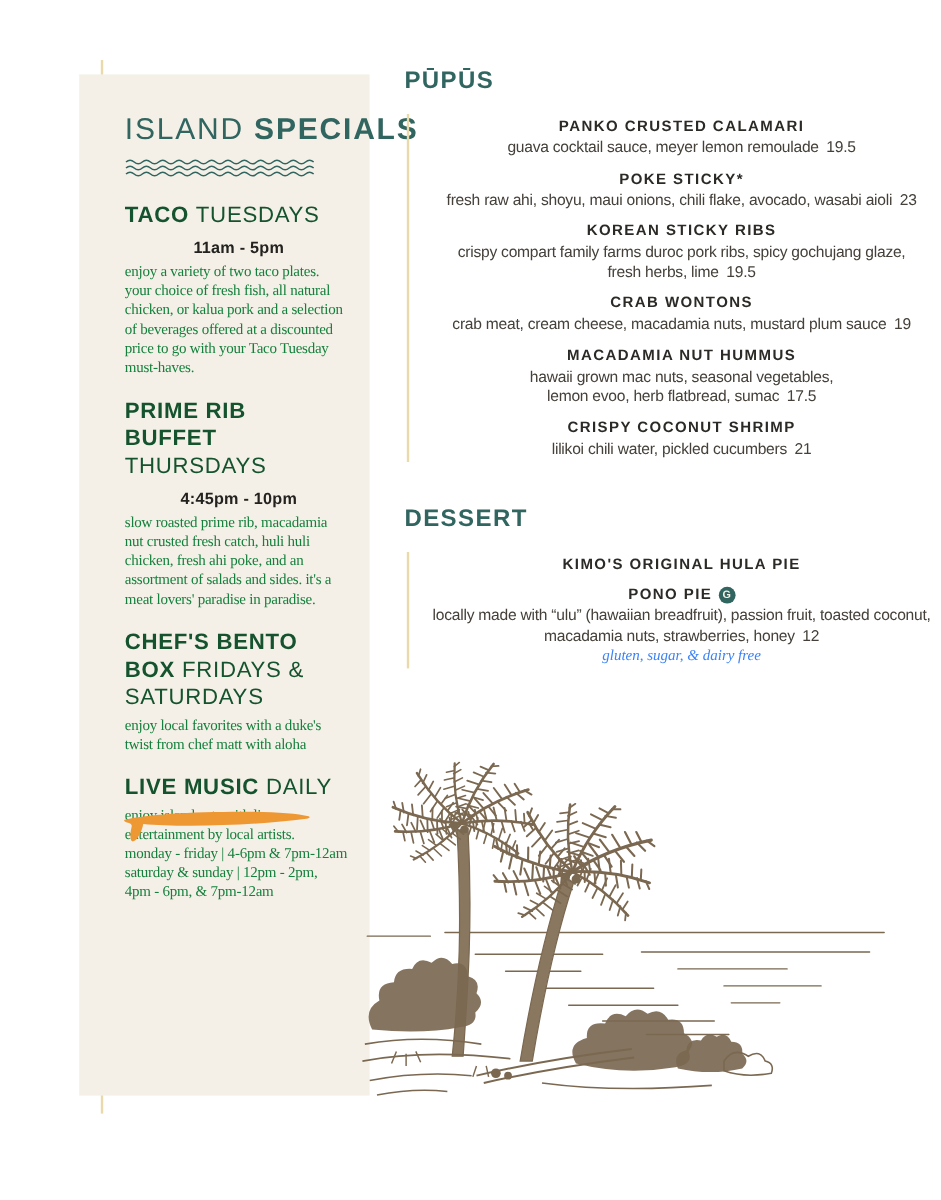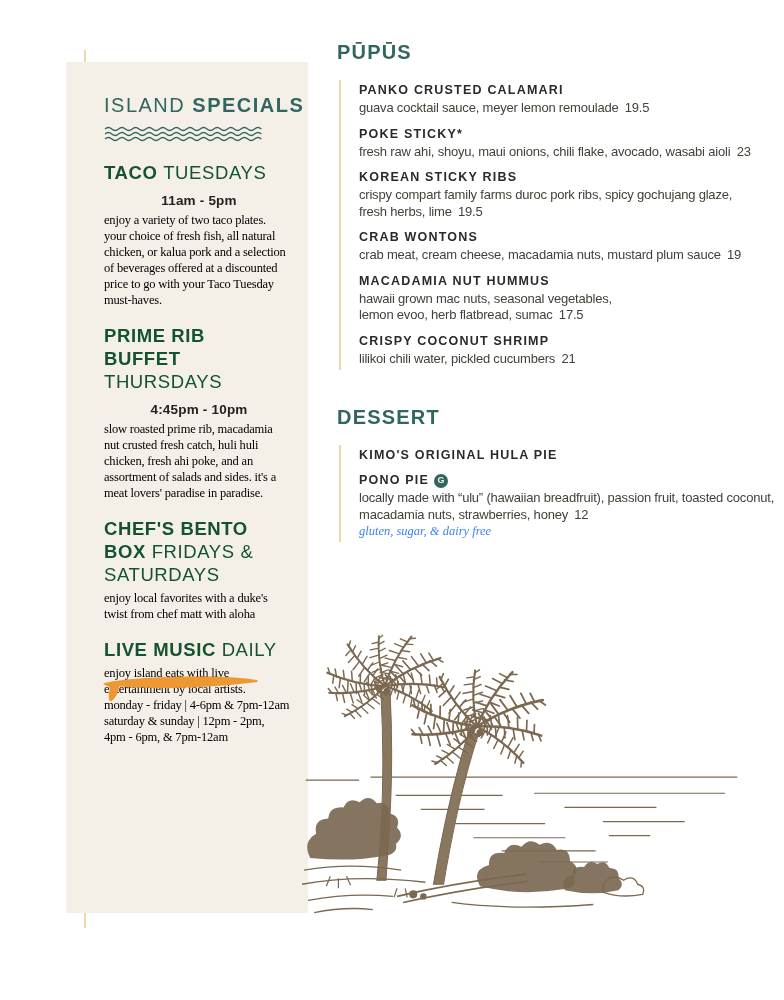--- a/index.html
+++ b/index.html
@@ -6,39 +6,39 @@
   body{width:784px;height:1000px;font-family:"Liberation Sans",sans-serif;}
   .page{position:relative;width:784px;height:1000px;background:#fff;overflow:hidden;}
 
   
   .left-rule{position:absolute;left:84px;top:50px;width:2px;height:878px;background:#ead9ab;}
   .rule-dot{position:absolute;left:-2px;top:50px;width:6px;height:6px;border-radius:50%;background:#e3a76c;}
 
   
   .sidebar{position:absolute;left:66px;top:62px;width:242px;height:851px;background:#f4f0e7;
            box-sizing:border-box;padding:32px 14px 0 38px;}
-  .panel-title{margin:0;font-size:20px;letter-spacing:1.5px;color:#316560;font-weight:400;white-space:nowrap;}
+  .panel-title{margin:0;font-size:25px;letter-spacing:1.5px;color:#316560;font-weight:400;white-space:nowrap;}
   .panel-title .t-bold{font-weight:700;}
   .wave-divider{display:block;margin:9px 0 0 0;}
 
   .s-section{margin-top:16px;}
   .s-section:first-child{margin-top:18px;}
   .s-head{margin:0;font-size:18.5px;line-height:23px;letter-spacing:0.6px;color:#14532d;white-space:pre-line;}
   .s-head .h-bold{font-weight:700;}
   .s-head .h-light{font-weight:400;}
   .s-time{margin:9px 0 1px 0;font-size:13.5px;font-weight:700;color:#23221f;letter-spacing:0.2px;text-align:center;}
   .s-body{margin:4px 0 0 0;font-family:"Liberation Serif",serif;font-size:12.5px;line-height:16px;
-          letter-spacing:-0.2px;color:#000000;white-space:pre-line;}
+          letter-spacing:-0.2px;color:#15803d;white-space:pre-line;}
 
   .surfboard{position:absolute;left:100px;top:672px;}
 
   
-  .main{position:absolute;left:337px;top:41px;width:440px;}
+  .main{position:absolute;left:337px;top:56px;width:440px;}
   .m-title{margin:0;font-size:20px;font-weight:700;letter-spacing:1.2px;color:#316560;}
-  .items{margin:16px 0 0 2px;border-left:2px solid #ead9ab;padding:3px 0 3px 18px;}
+  .items{margin:16px 0 0 2px;border-left:2px solid #ead9ab;padding:3px 0 3px 18px;text-align:center;}
   .m-item{margin-bottom:10px;}
   .m-item:last-child{margin-bottom:0;}
   .i-name{font-size:12.5px;font-weight:700;letter-spacing:1.2px;color:#2b2a26;line-height:15px;}
   .badge{display:inline-flex;align-items:center;justify-content:center;width:14px;height:14px;
          border-radius:50%;background:#316560;color:#f4f0e7;font-size:9px;font-weight:700;
          margin-left:5px;vertical-align:1px;letter-spacing:0;}
   .i-desc{font-family:Liberation Sans, sans-serif;font-size:13px;line-height:16.5px;letter-spacing:-0.2px;
           color:#45413a;white-space:pre-line;margin-top:2px;}
   .i-note{font-family:"Liberation Serif",serif;font-style:italic;font-size:12.5px;color:#3b82f6;
           margin-top:1px;}

